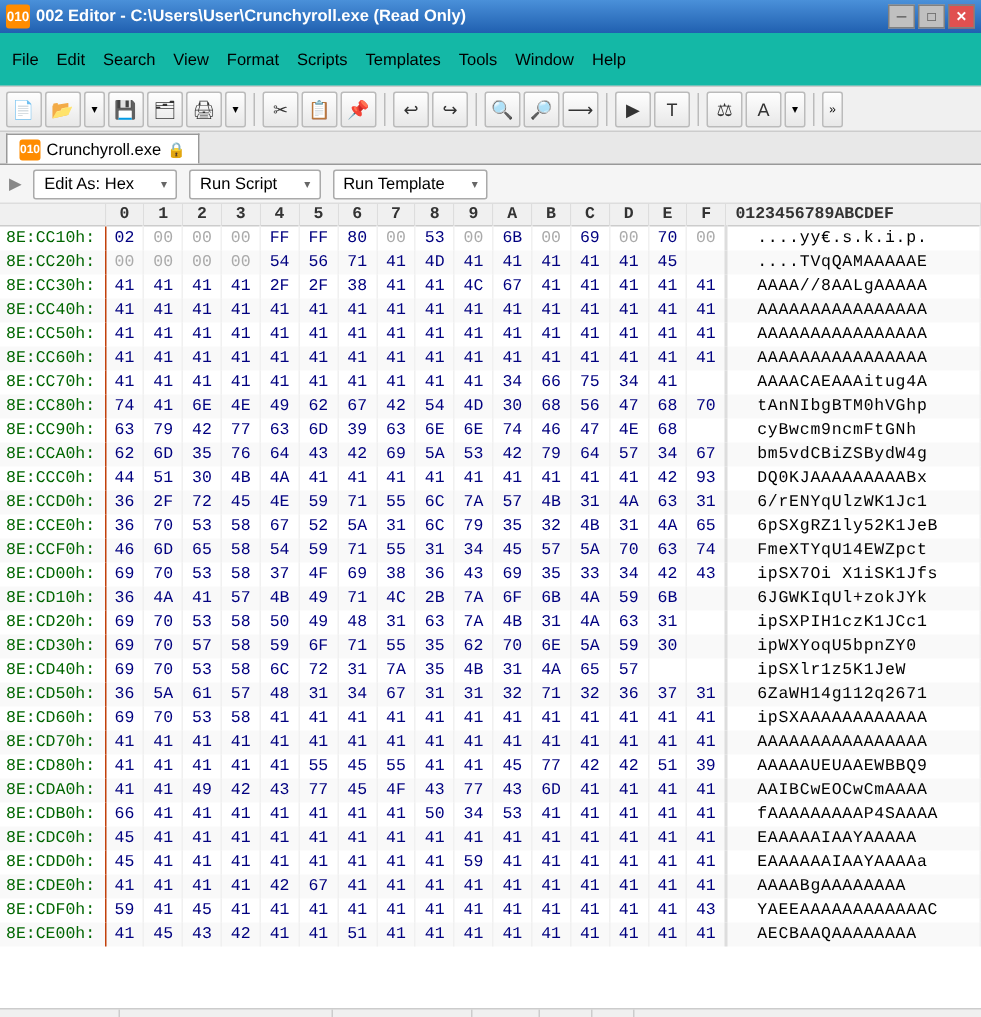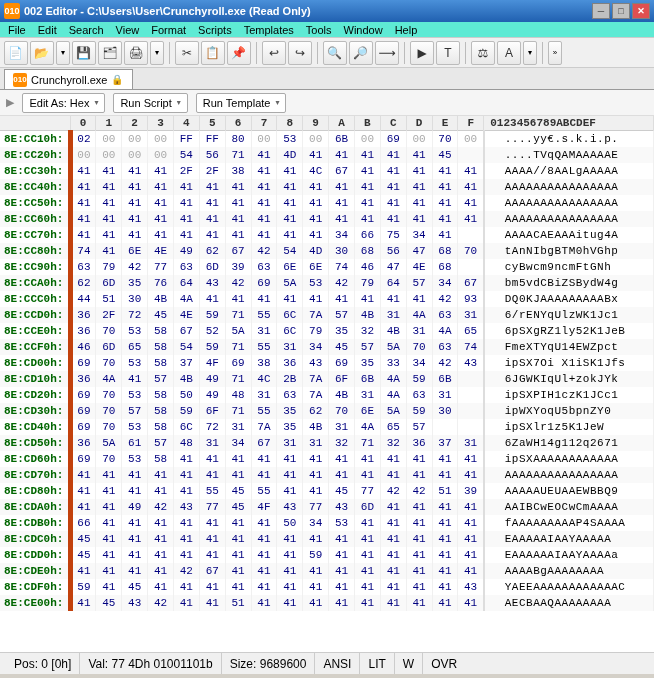--- a/index.html
+++ b/index.html
@@ -18,22 +18,22 @@
       font-weight: bold;
     }
     .title-bar-left { display: flex; align-items: center; gap: 4px; }
     .title-bar-icon { width: 16px; height: 16px; background: #ff8c00; border-radius: 2px; display: flex; align-items: center; justify-content: center; font-size: 9px; color: white; font-weight: bold; }
     .title-bar-buttons { display: flex; gap: 2px; }
     .tb-btn { width: 18px; height: 16px; background: #c0c0c0; border: 1px solid #808080; display: flex; align-items: center; justify-content: center; font-size: 9px; cursor: pointer; color: #333; }
     .tb-btn.close { background: #e05050; color: white; }
 
     
     .menu-bar {
-      background: #5eead4;
-      height: 16px;
+      background: #14b8a6;
+      height: 36px;
       display: flex;
       align-items: center;
       border-bottom: 1px solid #ccc;
       padding: 0 2px;
     }
     .menu-item {
       padding: 2px 6px;
       font-size: 11px;
       cursor: pointer;
       height: 100%;
@@ -99,21 +99,21 @@
       height: 26px;
       display: flex;
       align-items: center;
       border-bottom: 1px solid #ddd;
       padding: 0 6px;
       gap: 8px;
     }
     .action-dropdown {
       display: flex;
       align-items: center;
-      gap: 5px;
+      gap: 18px;
       padding: 2px 6px;
       background: white;
       border: 1px solid #aaa;
       border-radius: 2px;
       font-size: 11px;
       cursor: pointer;
       height: 20px;
     }
     .action-dropdown .arrow { font-size: 8px; color: #666; }
 
@@ -157,21 +157,21 @@
     .hex-header th.ascii-header { text-align: left; padding-left: 6px; }
     .hex-row td {
       padding: 0px 2px;
       border-right: 1px solid #f0f0f0;
       white-space: nowrap;
       font-size: 11px;
       font-family: 'Courier New', monospace;
       line-height: 16px;
     }
     .hex-row:nth-child(even) { background: #f9f9f9; }
-    .hex-row td.addr { color: #006600; font-weight: bold; padding-left: 4px; border-right: 5px solid #c2410c; margin-left: 29px; }
+    .hex-row td.addr { color: #006600; font-weight: normal; padding-left: 4px; border-right: 1px solid #c2410c; margin-left: 29px; }
     .hex-row td.hex-byte { color: #000080; text-align: center; min-width: 22px; }
     .hex-row td.ascii-col { color: #000; padding-left: 20px; letter-spacing: 0.5px; border-left: 2px solid #ddd; }
     .hex-row td.hex-byte.zero { color: #aaa; text-align: center; }
 
     
     .status-bar {
       background: #f0f0f0;
       height: 22px;
       border-top: 1px solid #ccc;
       display: flex;

